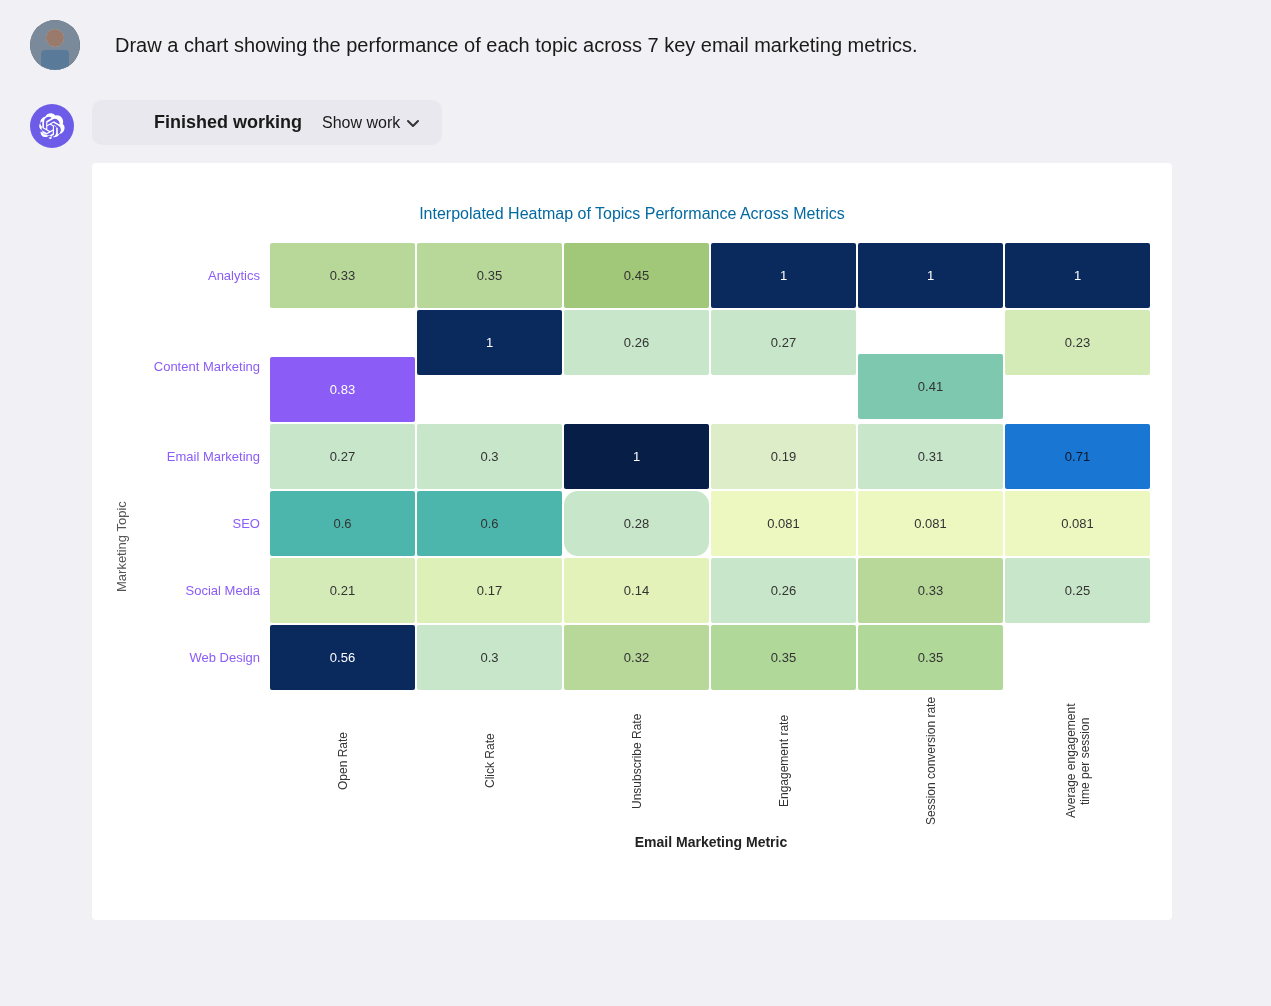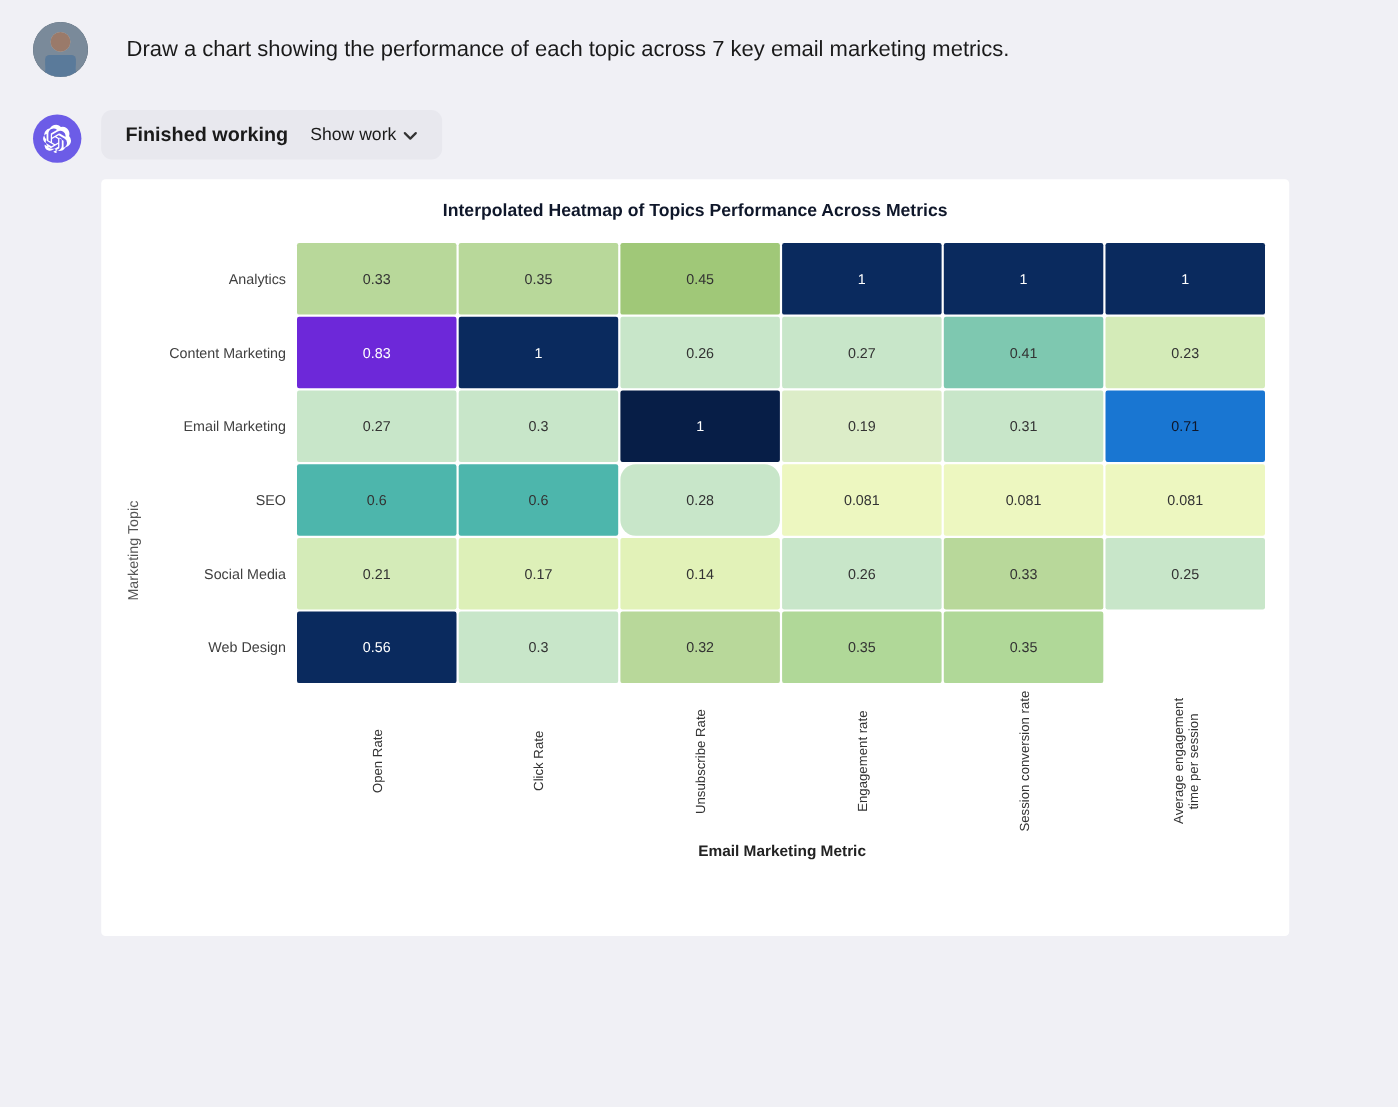--- a/index.html
+++ b/index.html
@@ -89,20 +89,21 @@
       padding: 12px 22px;
       gap: 20px;
       width: fit-content;
       margin-bottom: 18px;
     }
 
     .finished-working-text {
       font-size: 18px;
       font-weight: 600;
       color: #1a1a1a;
+      margin-left: 40px;
     }
 
     .show-work-btn {
       display: flex;
       align-items: center;
       gap: 6px;
       font-size: 16px;
       color: #1a1a1a;
       cursor: pointer;
       background: none;
@@ -121,23 +122,24 @@
       border-radius: 4px;
       padding: 20px 20px 70px 20px;
       margin-left: 0;
       width: 1080px;
       position: relative;
     }
 
     .chart-title {
       text-align: center;
       font-size: 16px;
-      color: #0f172a;
+      color: #0369a1;
       margin-bottom: 20px;
-      font-weight: 700;
+      font-weight: 400;
+      margin-top: 22px;
     }
 
     .heatmap-wrapper {
       display: flex;
       flex-direction: row;
       align-items: stretch;
     }
 
     .y-axis-label {
       writing-mode: vertical-rl;
@@ -164,21 +166,21 @@
       flex-direction: row;
       align-items: center;
       margin-bottom: 2px;
     }
 
     .row-label {
       width: 140px;
       text-align: right;
       padding-right: 10px;
       font-size: 13px;
-      color: #404040;
+      color: #8b5cf6;
       flex-shrink: 0;
     }
 
     .heatmap-cells {
       display: flex;
       flex-direction: row;
       gap: 2px;
     }
 
     .heatmap-cell {
@@ -231,25 +233,25 @@
     
     
     .cell-a1 { background: #b8d89a; } 
     .cell-a2 { background: #b8d89a; } 
     .cell-a3 { background: #a0c878; } 
     .cell-a4 { background: #0a2a5e; color: white; } 
     .cell-a5 { background: #0a2a5e; color: white; } 
     .cell-a6 { background: #0a2a5e; color: white; } 
 
     
-    .cell-b1 { background: #6d28d9; color: white; } 
+    .cell-b1 { background: #8b5cf6; color: white; margin-top: 47px; } 
     .cell-b2 { background: #0a2a5e; color: white; } 
     .cell-b3 { background: #c8e6c9; } 
     .cell-b4 { background: #c8e6c9; } 
-    .cell-b5 { background: #7ec8b0; } 
+    .cell-b5 { background: #7ec8b0; margin-top: 44px; } 
     .cell-b6 { background: #d4ebb8; } 
 
     
     .cell-c1 { background: #c8e6c9; } 
     .cell-c2 { background: #c8e6c9; } 
     .cell-c3 { background: #071e47; color: white; } 
     .cell-c4 { background: #dcedc8; } 
     .cell-c5 { background: #c8e6c9; } 
     .cell-c6 { background: #1976d2; color: #0f172a; } 
 

